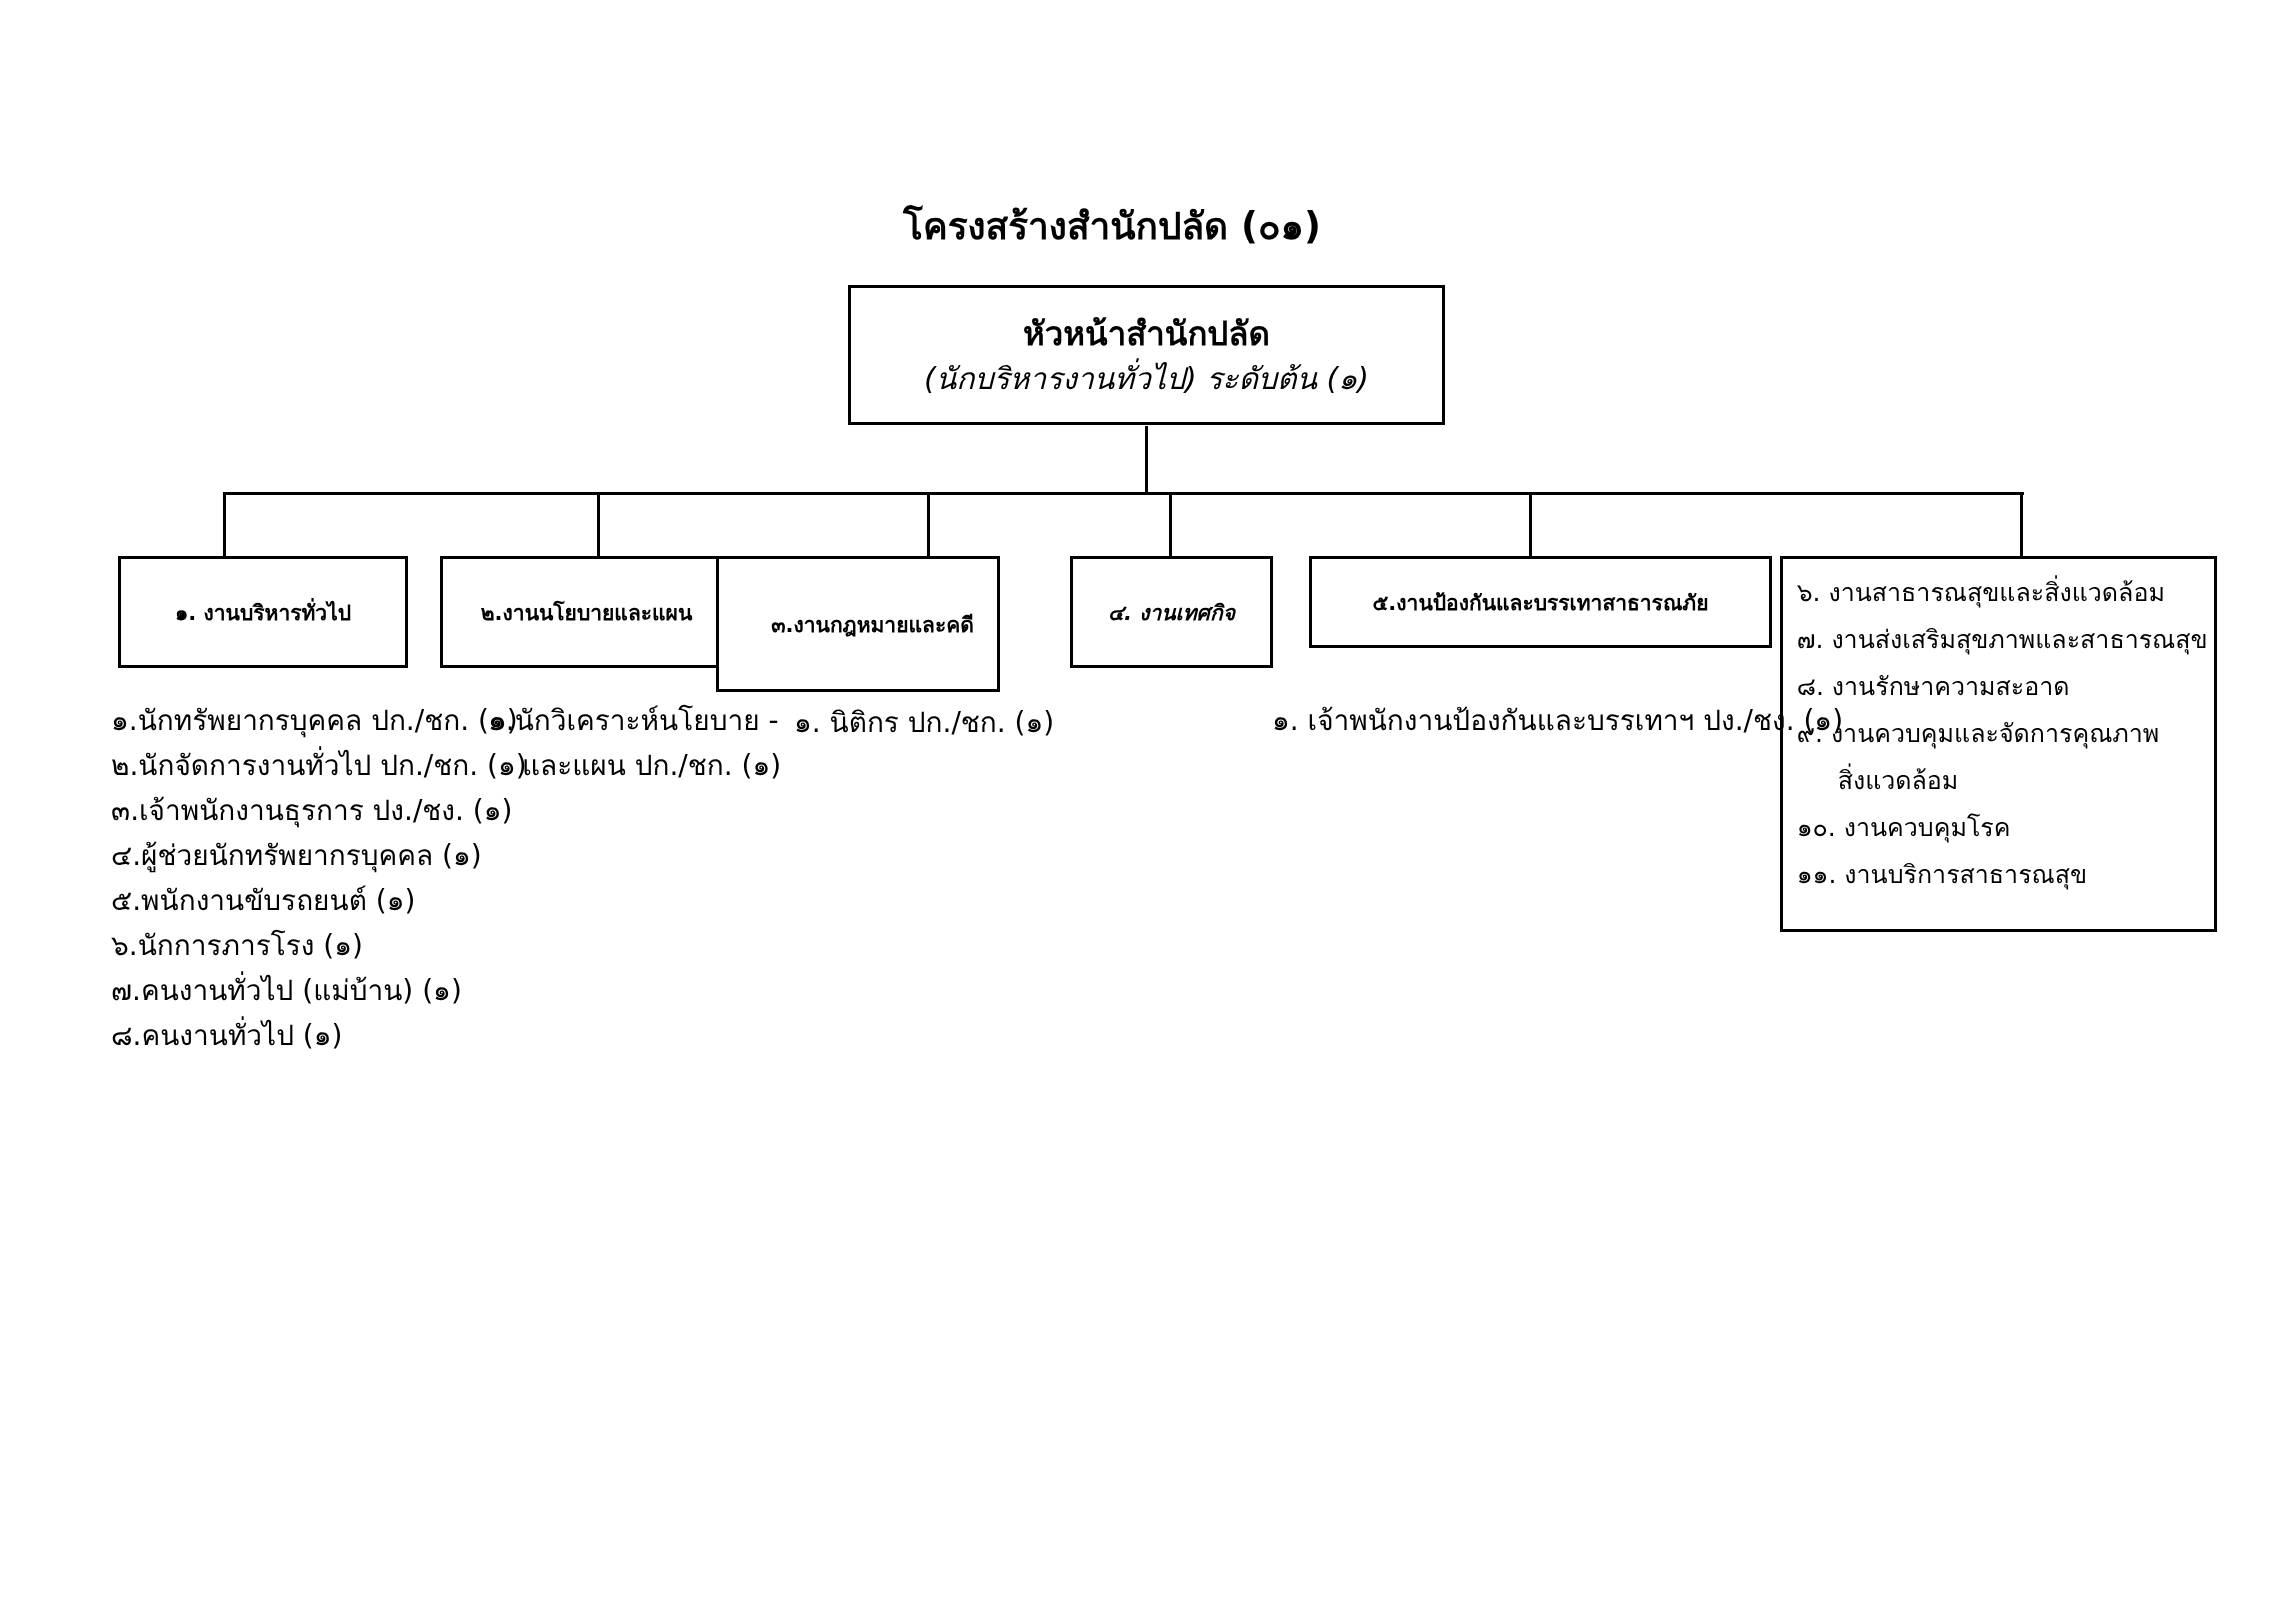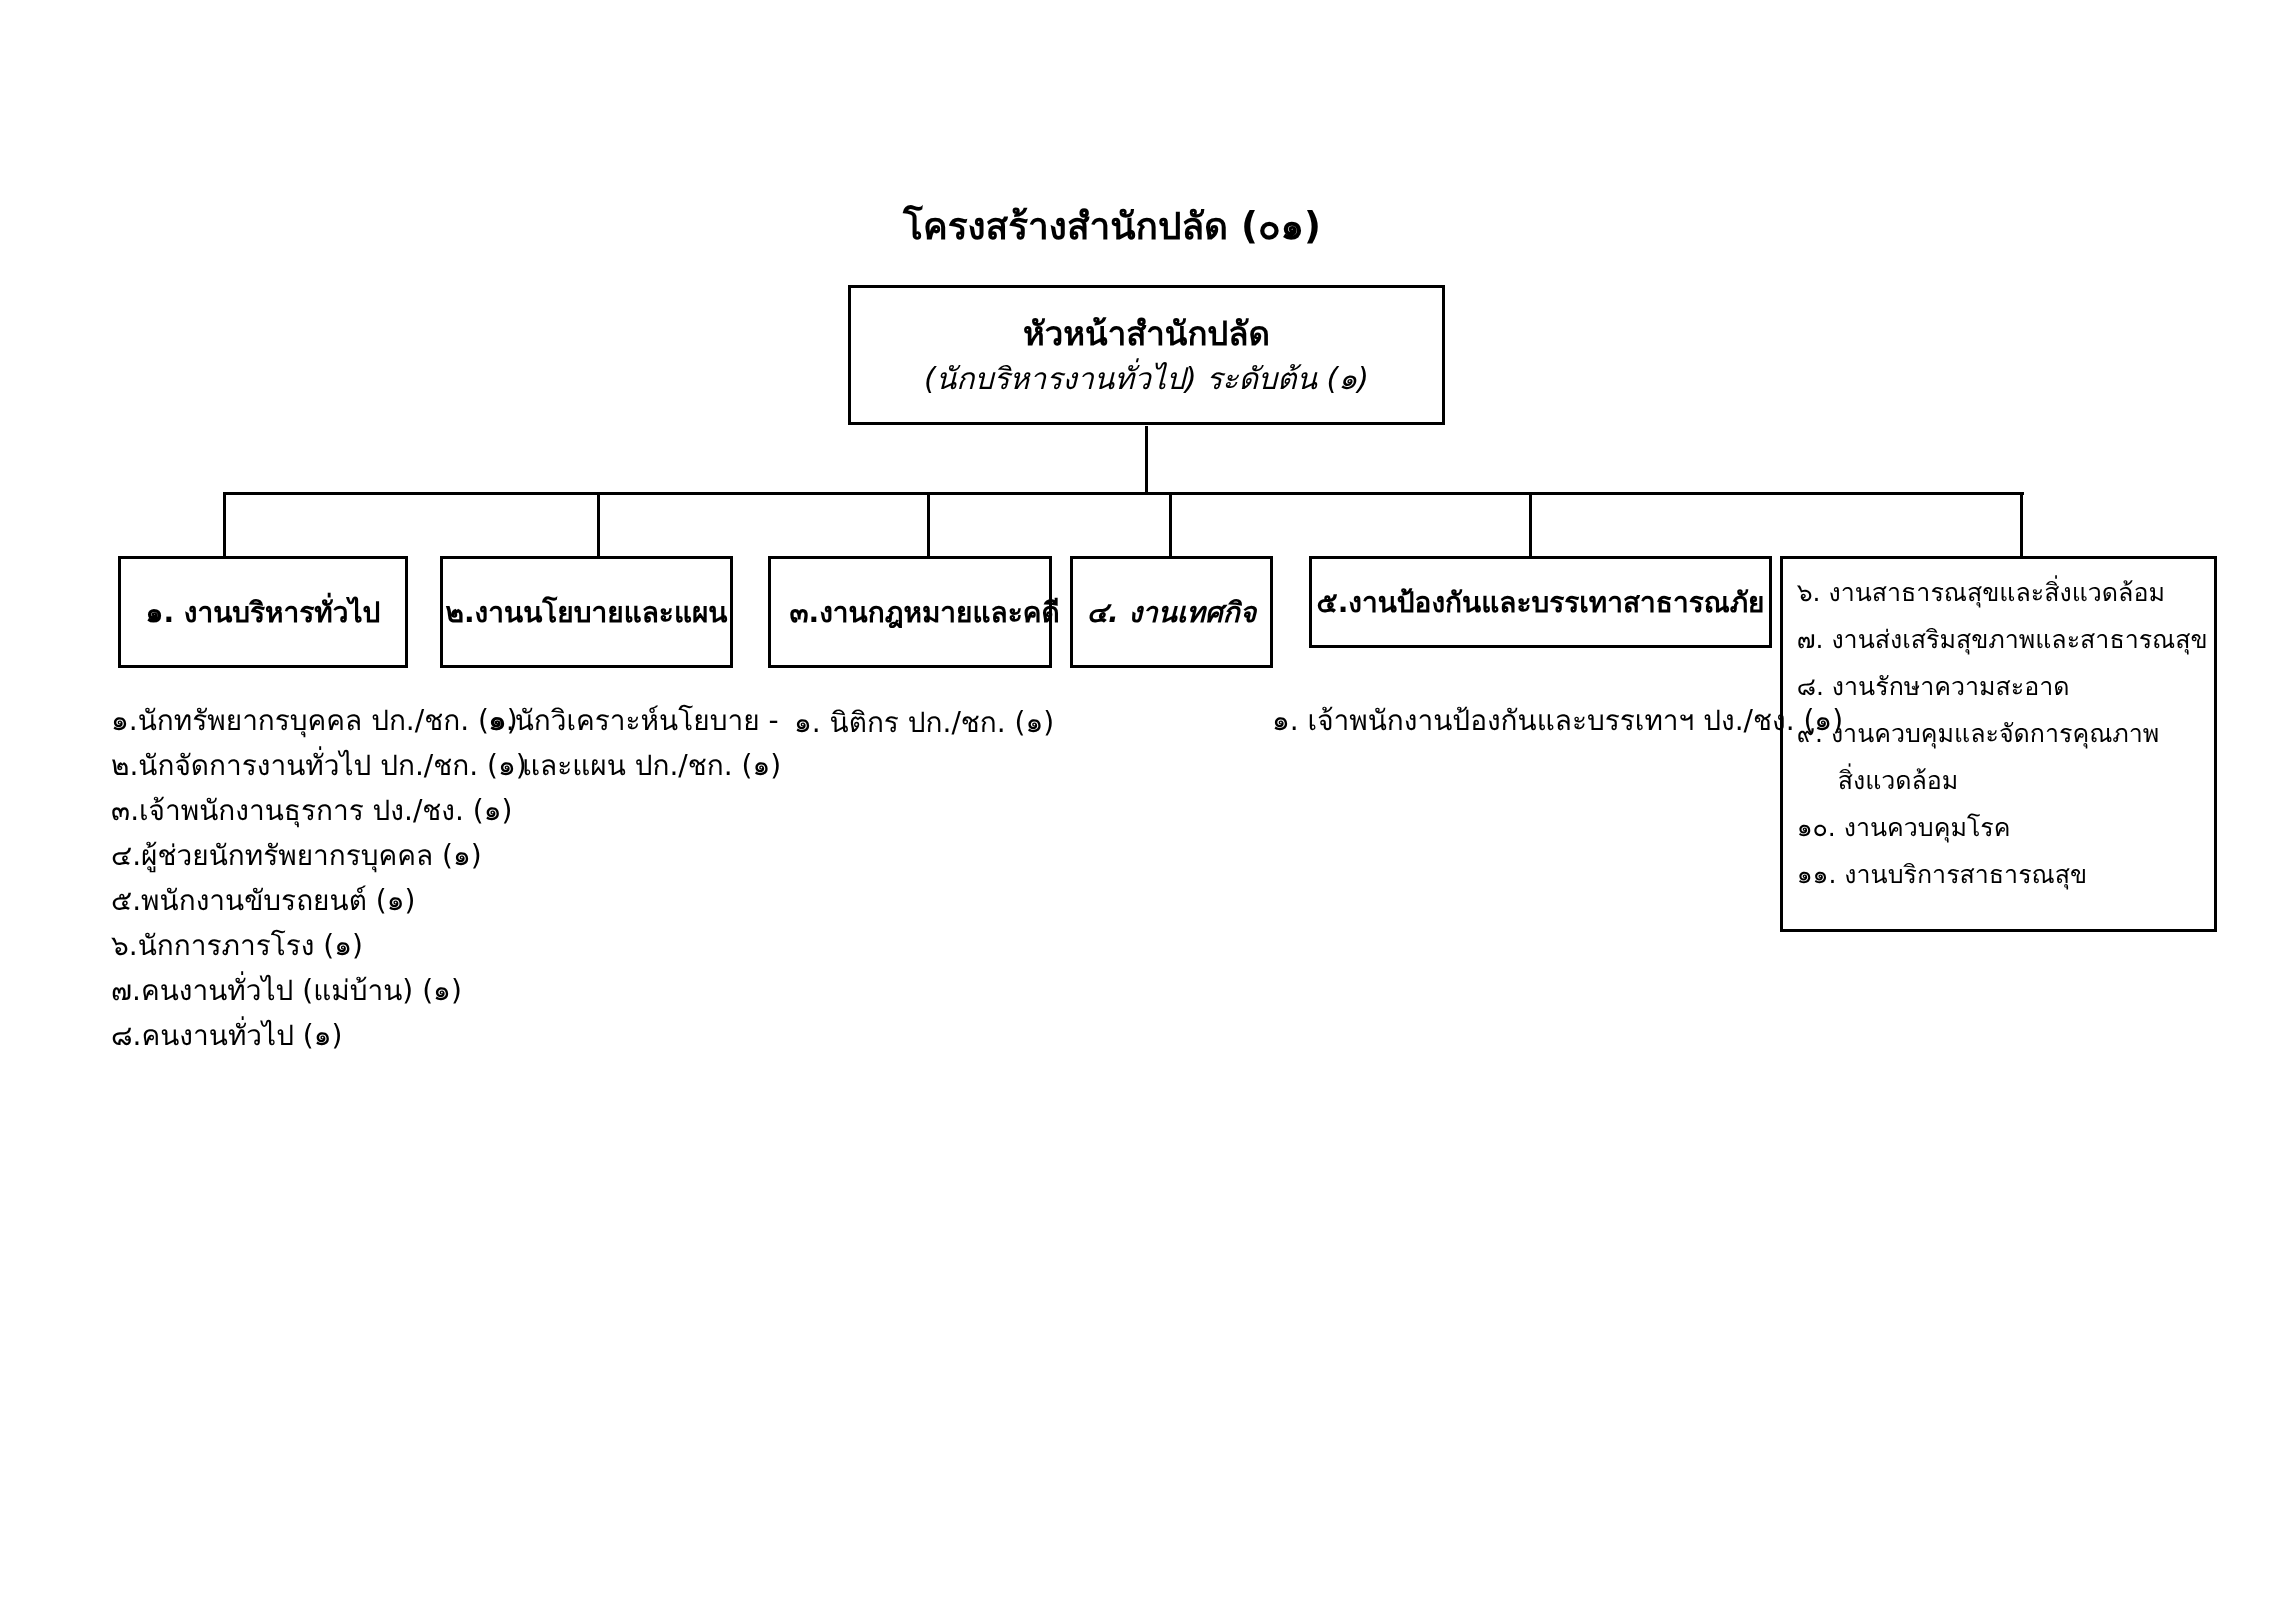--- a/index.html
+++ b/index.html
@@ -28,24 +28,24 @@
     align-items: center;
     justify-content: center;
     text-align: center;
   }
   .root-box {
     left: 848px; top: 285px; width: 597px; height: 140px;
     flex-direction: column;
   }
   .root-line1 { font-size: 33px; font-weight: bold; line-height: 47px; white-space: nowrap; }
   .root-line2 { font-size: 30px; line-height: 43px; white-space: nowrap; font-style: italic; }
-  .dept-label { font-size: 28px; font-weight: bold; white-space: nowrap; }
+  .dept-label { font-size: 21px; font-weight: bold; white-space: nowrap; }
   .box1 { left: 118px;  top: 556px; width: 290px; height: 112px; }
   .box2 { left: 440px;  top: 556px; width: 293px; height: 112px; }
-  .box3 { left: 768px;  top: 556px; width: 284px; height: 112px; padding-left: 29px; }
+  .box3 { left: 716px;  top: 556px; width: 284px; height: 136px; padding-left: 29px; }
   .box4 { left: 1070px; top: 556px; width: 203px; height: 112px; font-style: italic; }
   .box5 { left: 1297px; top: 556px; width: 463px; height: 92px; margin-left: 12px; }
   .box6 {
     left: 1780px; top: 556px; width: 437px; height: 376px;
     align-items: flex-start; justify-content: flex-start;
     text-align: left;
     flex-direction: column;
     padding: 9.8px 5.9px 0 13.7px;
   }
   .box6 .b6-line {

